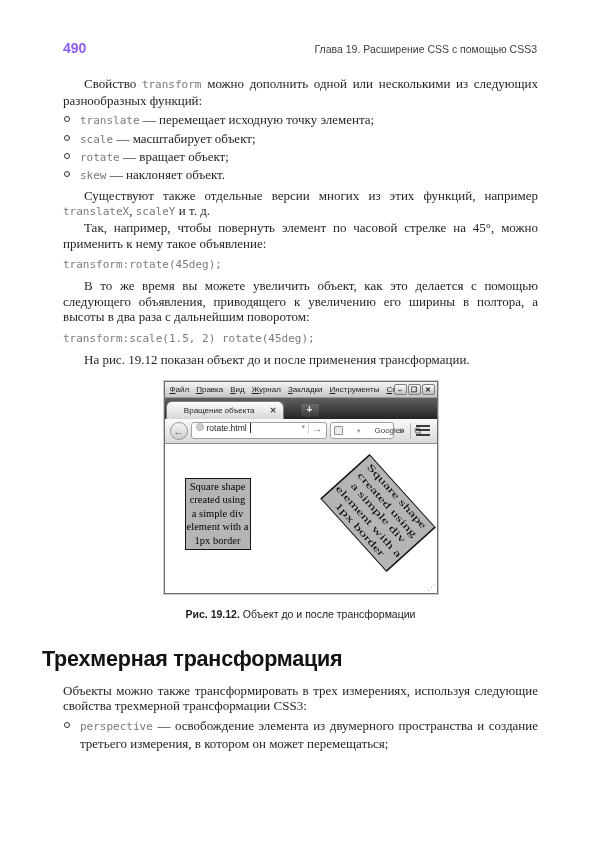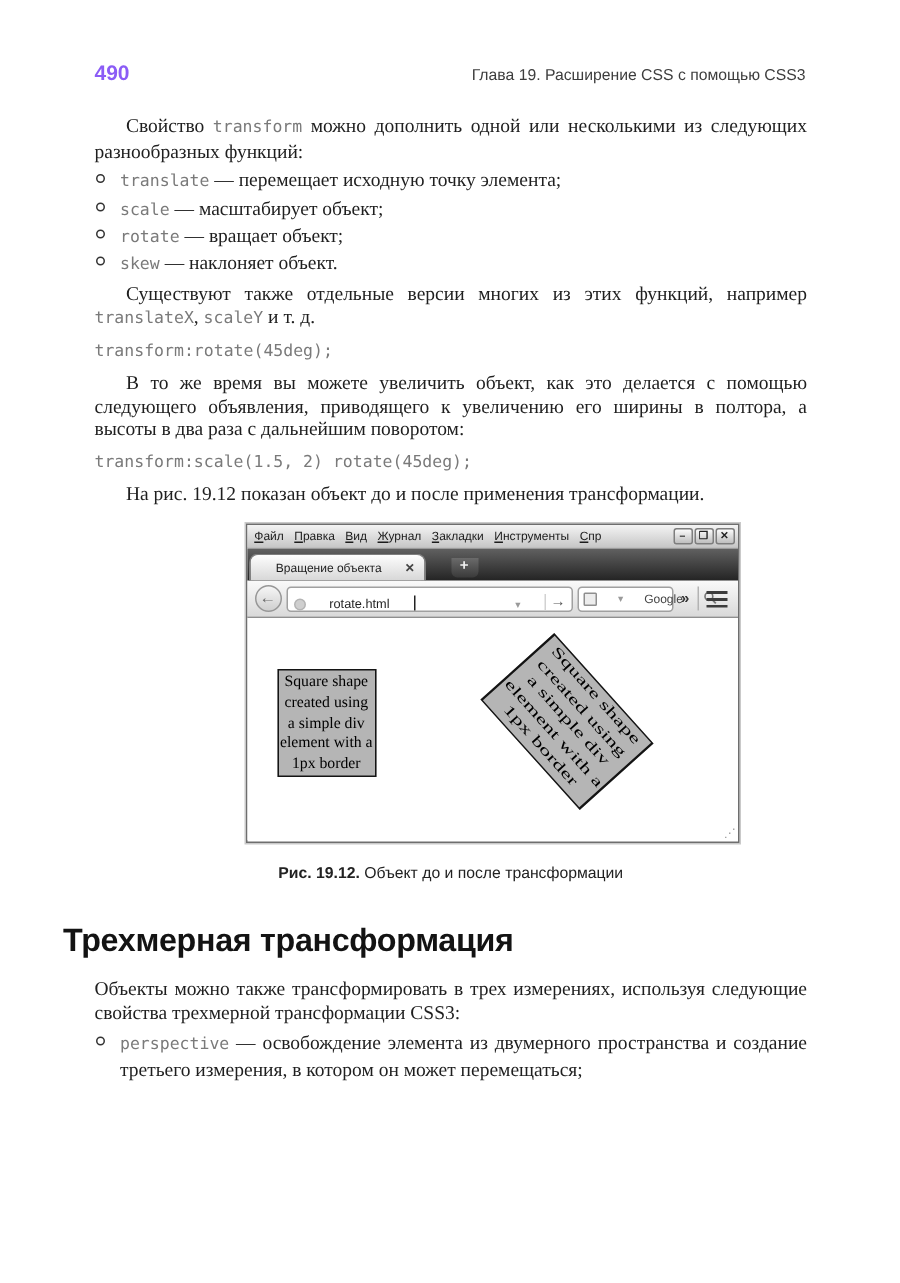--- a/index.html
+++ b/index.html
@@ -33,21 +33,21 @@
     position:relative; padding-left:17px; font-size:13px; line-height:17.4px;
     text-align:justify; color:#1f1f1f;
   }
   .bullet-circle{
     position:absolute; left:1px; top:5px; width:6px; height:6px;
     border:1.4px solid #333; border-radius:50%; background:#fff;
   }
   
   .figure-wrap{ width:274px; margin:13px auto 0 auto; }
   .bwin{
-    width:329px; height:213px; border:1px solid #6e6e6e;
+    width:274px; height:213px; border:1px solid #6e6e6e;
     box-shadow:0 0 0 1px #c9c9c9; background:#fff;
     font-family:"Liberation Sans", sans-serif; position:relative;
   }
   .titlebar{
     position:relative; height:16px; background:linear-gradient(#f4f4f4,#c6c6c6);
     border-bottom:1px solid #9b9b9b; display:flex; align-items:center;
     padding:0 46px 0 5px; overflow:hidden; white-space:nowrap;
   }
   .menu-item{ display:inline-block; font-size:8px; color:#1c1c1c; margin-right:7px; }
   .menu-item::first-letter{ text-decoration:underline; }
@@ -79,21 +79,21 @@
     border-bottom:1px solid #8f8f8f; display:flex; align-items:center;
     padding:0 5px; gap:3px;
   }
   .backbtn{
     width:18px; height:18px; border:1px solid #979797; border-radius:50%;
     background:linear-gradient(#f6f6f6,#cfcfcf); color:#6f6f6f; font-size:11px;
     line-height:16px; text-align:center; flex:0 0 auto;
   }
   .urlbox{
     flex:1; height:17px; background:#fff; border:1px solid #a0a0a0; border-radius:3px;
-    display:flex; align-items:flex-end; padding:0 4px; gap:16px; min-width:0;
+    display:flex; align-items:flex-start; padding:0 4px; gap:3px; min-width:0;
   }
   .globe{ width:8px; height:8px; border-radius:50%; background:#cfcfcf; border:1px solid #b4b4b4; flex:0 0 auto; }
   .urltext{ font-size:8.5px; color:#1e1e1e; white-space:nowrap; }
   .caret{ width:1px; height:10px; background:#222; }
   .url-spacer{ flex:1; }
   .dd{ font-size:7px; color:#9a9a9a; }
   .goarrow{ font-size:10px; color:#555; border-left:1px solid #d2d2d2; padding-left:3px; }
   .searchbox{
     width:64px; height:17px; background:#fff; border:1px solid #a0a0a0; border-radius:3px;
     display:flex; align-items:center; padding:0 3px; gap:14px; flex:0 0 auto;
@@ -145,20 +145,21 @@
 
     <ul class="props">
       <li><span class="bullet-circle"></span><span class="code-inline">translate</span><span> — перемещает исходную точку элемента;</span></li>
       <li><span class="bullet-circle"></span><span class="code-inline">scale</span><span> — масштабирует объект;</span></li>
       <li><span class="bullet-circle"></span><span class="code-inline">rotate</span><span> — вращает объект;</span></li>
       <li><span class="bullet-circle"></span><span class="code-inline">skew</span><span> — наклоняет объект.</span></li>
     </ul>
 
     <p class="para ind"><span>Существуют также отдельные версии многих из этих функций, например </span><span class="code-inline">translateX</span><span>, </span><span class="code-inline">scaleY</span><span> и т. д.</span></p>
 
+    <p class="para ind">Так, например, чтобы повернуть элемент по часовой стрелке на 45°, можно применить к нему такое объявление:</p>
 
     <div class="codeblock">transform:rotate(45deg);</div>
 
     <p class="para ind">В то же время вы можете увеличить объект, как это делается с помощью следующего объявления, приводящего к увеличению его ширины в полтора, а высоты в два раза с дальнейшим поворотом:</p>
 
     <div class="codeblock">transform:scale(1.5, 2) rotate(45deg);</div>
 
     <p class="para ind">На рис. 19.12 показан объект до и после применения трансформации.</p>
 
     <div class="figure-wrap">

